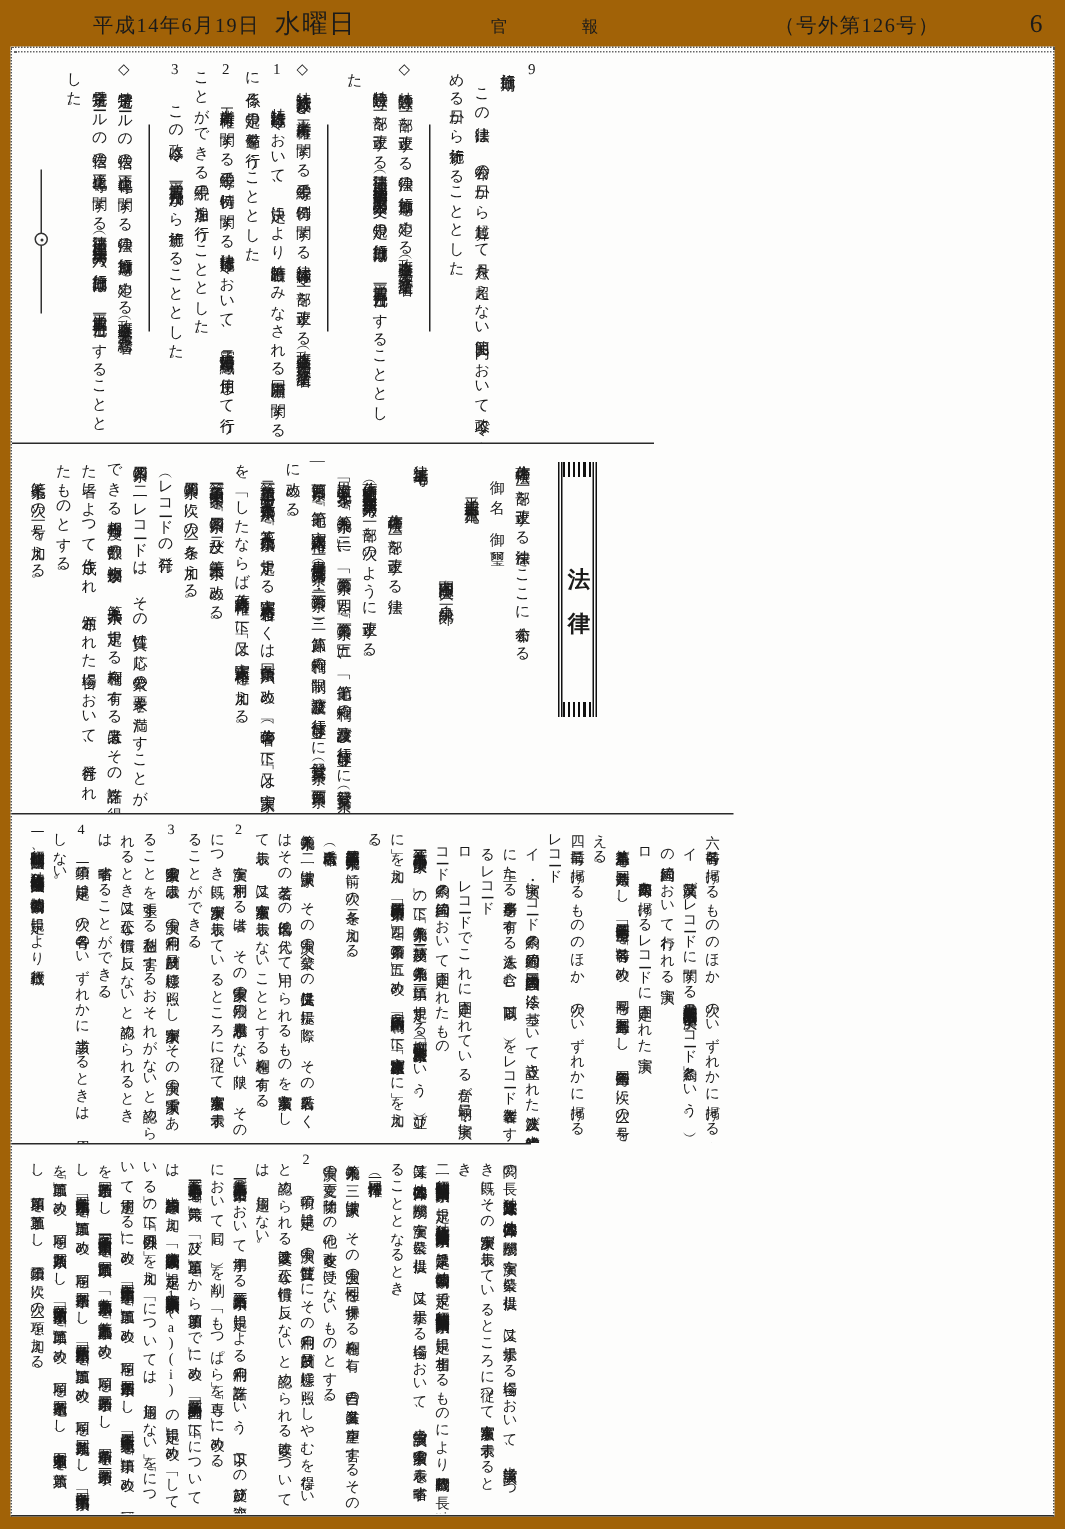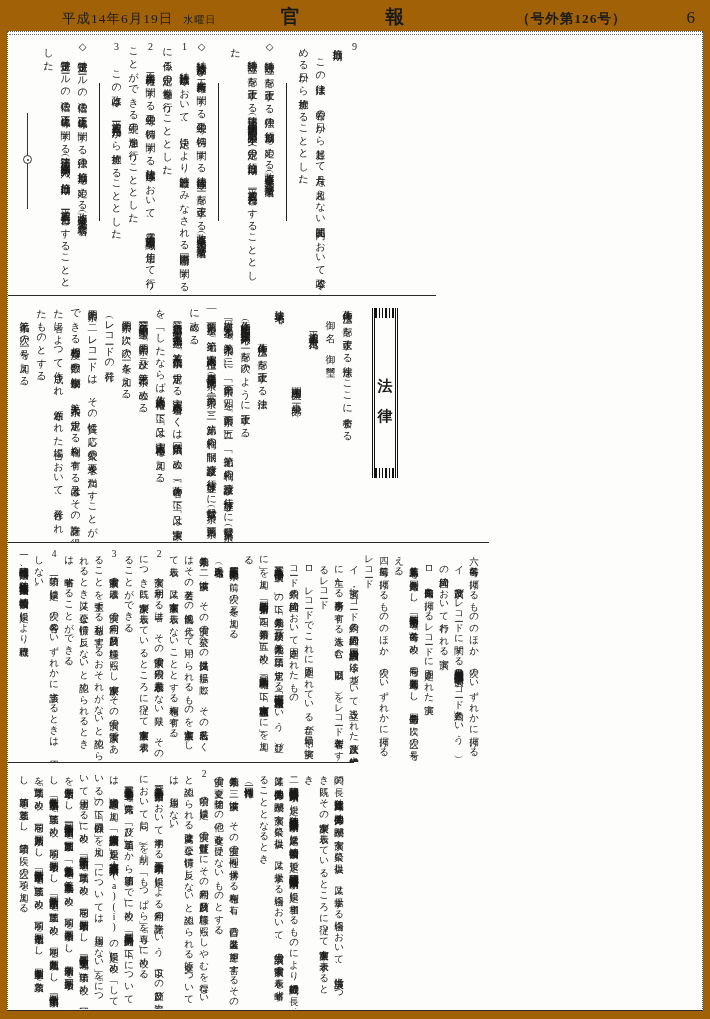--- a/index.html
+++ b/index.html
@@ -13,24 +13,24 @@
     font-family: "Liberation Serif", "DejaVu Serif", serif;
     overflow: hidden;
   }
   
   .masthead {
     height: 27px; padding: 4px 10px 0 10px;
     display: flex; align-items: baseline;
     font-size: 13.5px; letter-spacing: 1px; white-space: nowrap;
   }
   .mh-left { margin-left: 52px; }
-  .mh-weekday { margin-left: 10px; font-size: 10px; }
+  .mh-weekday { margin-left: 10px; font-size: 17px; }
   .mh-center { flex: 1; text-align: center; }
-  .mh-title { font-size: 19px; font-weight: 700; letter-spacing: 4.5em; margin-left: 2em; }
-  .mh-issue { margin-right: 60px; font-weight: bold; }
+  .mh-title { font-size: 11px; font-weight: 400; letter-spacing: 4.5em; margin-left: 2em; }
+  .mh-issue { margin-right: 60px; }
   .mh-page { font-size: 17px; margin-right: 4px; }
   
   .frame {
     position: absolute; left: 7px; right: 7px; top: 31px; height: 980px;
     border: 1px dotted #555;
     border-bottom: 1px solid #2c2c2c;
     background: #fdfdfc;
   }
   .frame-topline { height: 0; border-top: 1px dotted #666; margin: 2px 1px 0 1px; }
   .band {

